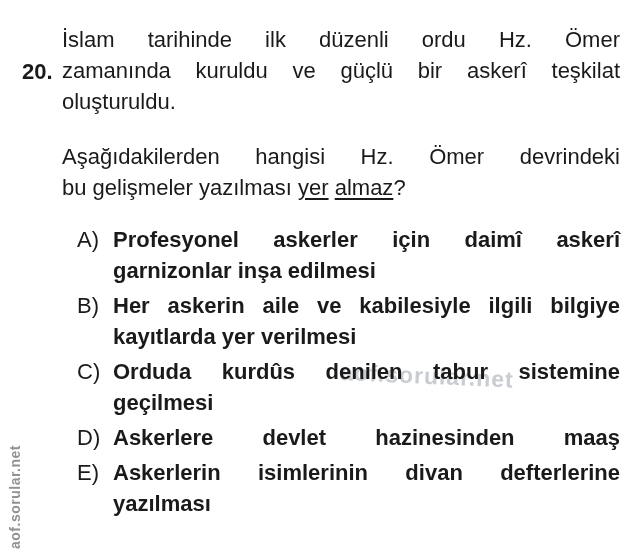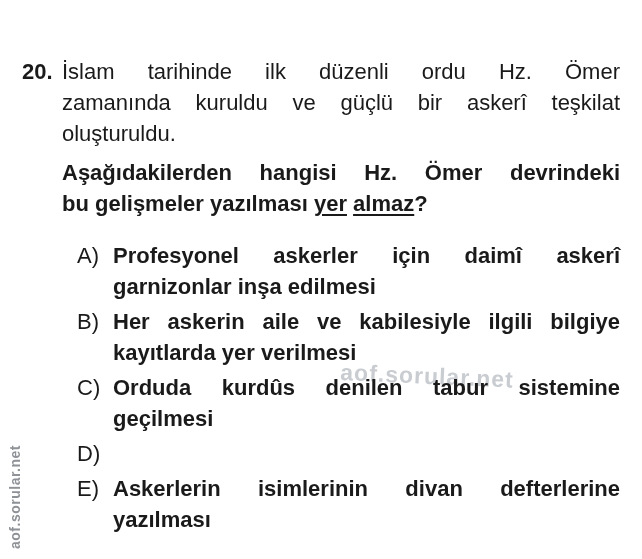--- a/index.html
+++ b/index.html
@@ -9,24 +9,24 @@
     background:#ffffff;
     overflow:hidden;
     font-family:"Liberation Sans","DejaVu Sans",sans-serif;
     color:#1a1a1a;
     font-size:22px;
     line-height:31px;
   }
   .question-block { position:absolute; left:22px; top:24px; width:598px; z-index:1; }
   .intro-row { display:flex; }
   .qnum { flex:0 0 40px; width:40px; font-weight:bold;margin-top:32px; }
-  .intro { flex:1; min-width:0;margin-top:32px; }
+  .intro { flex:1; min-width:0; }
   .jline { text-align:justify; text-align-last:justify; }
   .lline { text-align:center; text-align-last:left; }
-  .stem { margin-left:40px; margin-top:8px; font-weight:bold; }
+  .stem { margin-left:40px; margin-top:24px; font-weight:normal; }
   .u { text-decoration:underline; text-decoration-thickness:2px; text-underline-offset:3px; }
   .options { margin-left:55px; margin-top:21px; }
   .option { display:flex; margin-bottom:4px; }
   .letter { flex:0 0 36px; width:36px; }
   .opt-text { flex:1; min-width:0;font-weight:bold; }
   .watermark-left {
     position:absolute; left:-40px; top:489px;
     width:110px; height:16px; line-height:16px;
     transform:rotate(-90deg);
     font-size:14px; font-weight:bold; letter-spacing:0.5px;
@@ -90,20 +90,21 @@
         <span class="letter">C)</span>
         <div class="opt-text">
           <div class="jline">Orduda kurdûs denilen tabur sistemine</div>
           <div class="lline">geçilmesi</div>
         </div>
       </div>
 
       <div class="option">
         <span class="letter">D)</span>
         <div class="opt-text">
+          <div class="jline">Askerlere devlet hazinesinden maaş</div>
         </div>
       </div>
 
       <div class="option">
         <span class="letter">E)</span>
         <div class="opt-text">
           <div class="jline">Askerlerin isimlerinin divan defterlerine</div>
           <div class="lline">yazılması</div>
         </div>
       </div>

